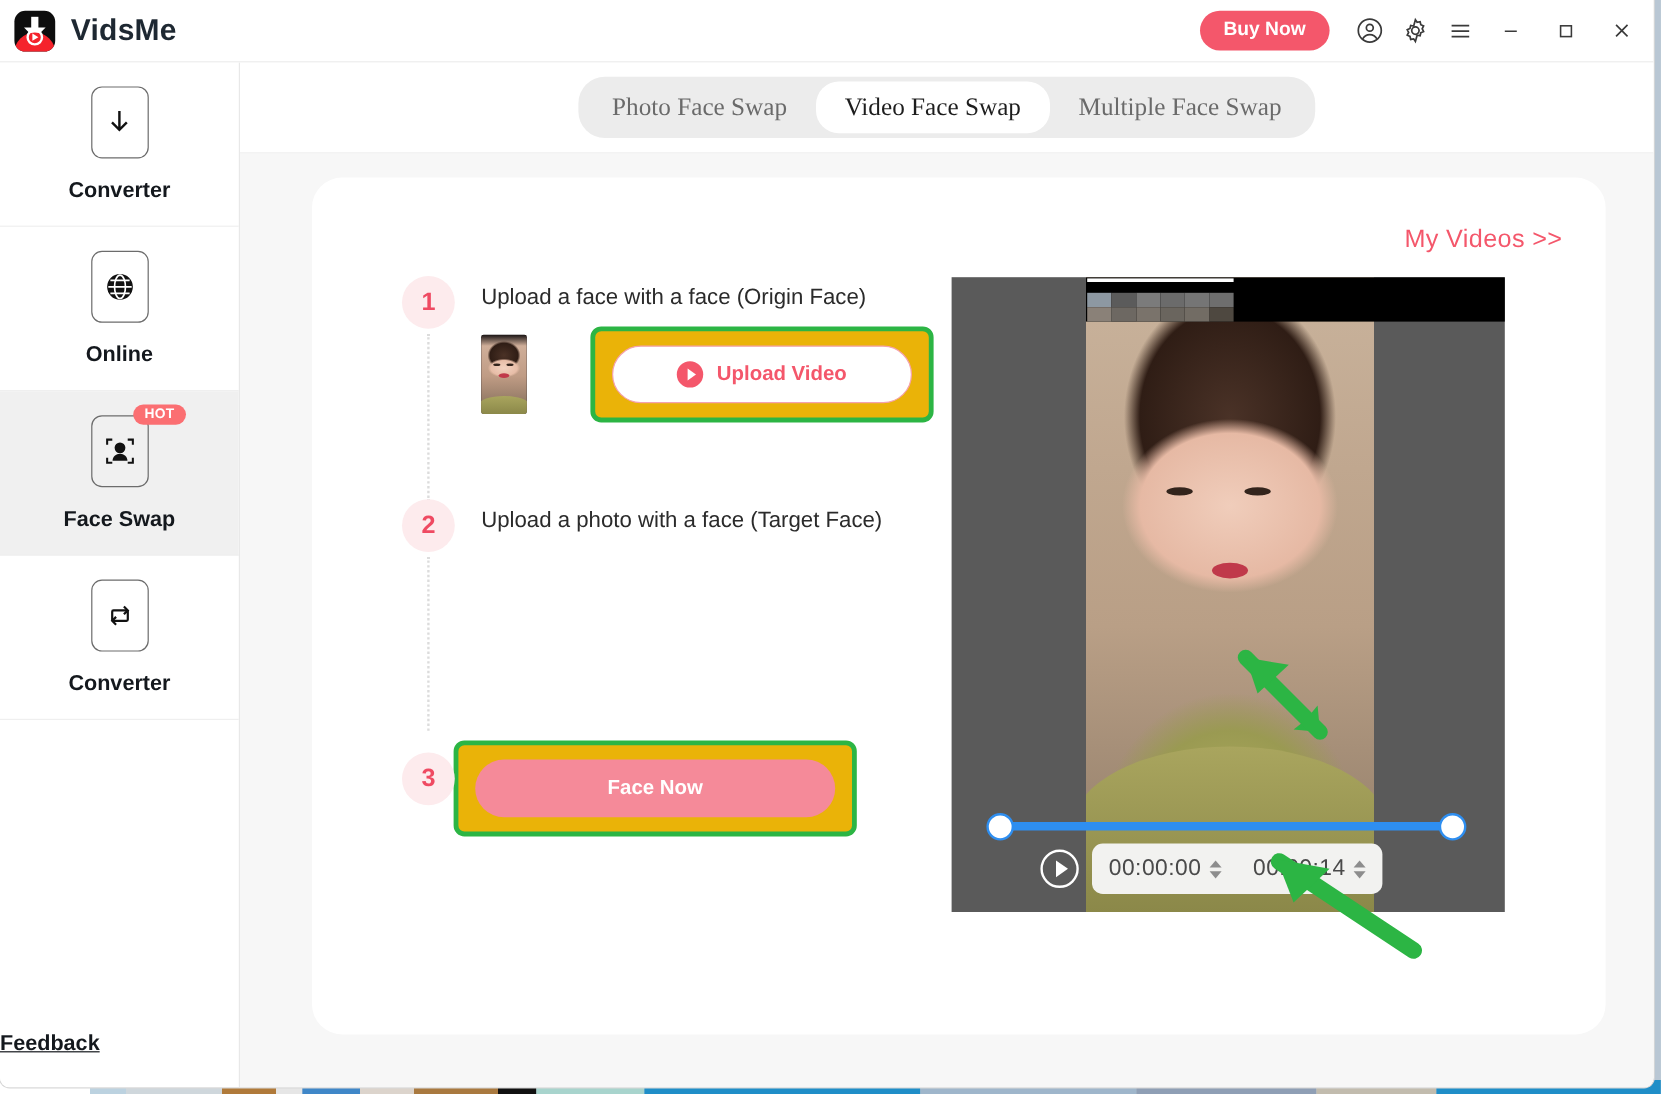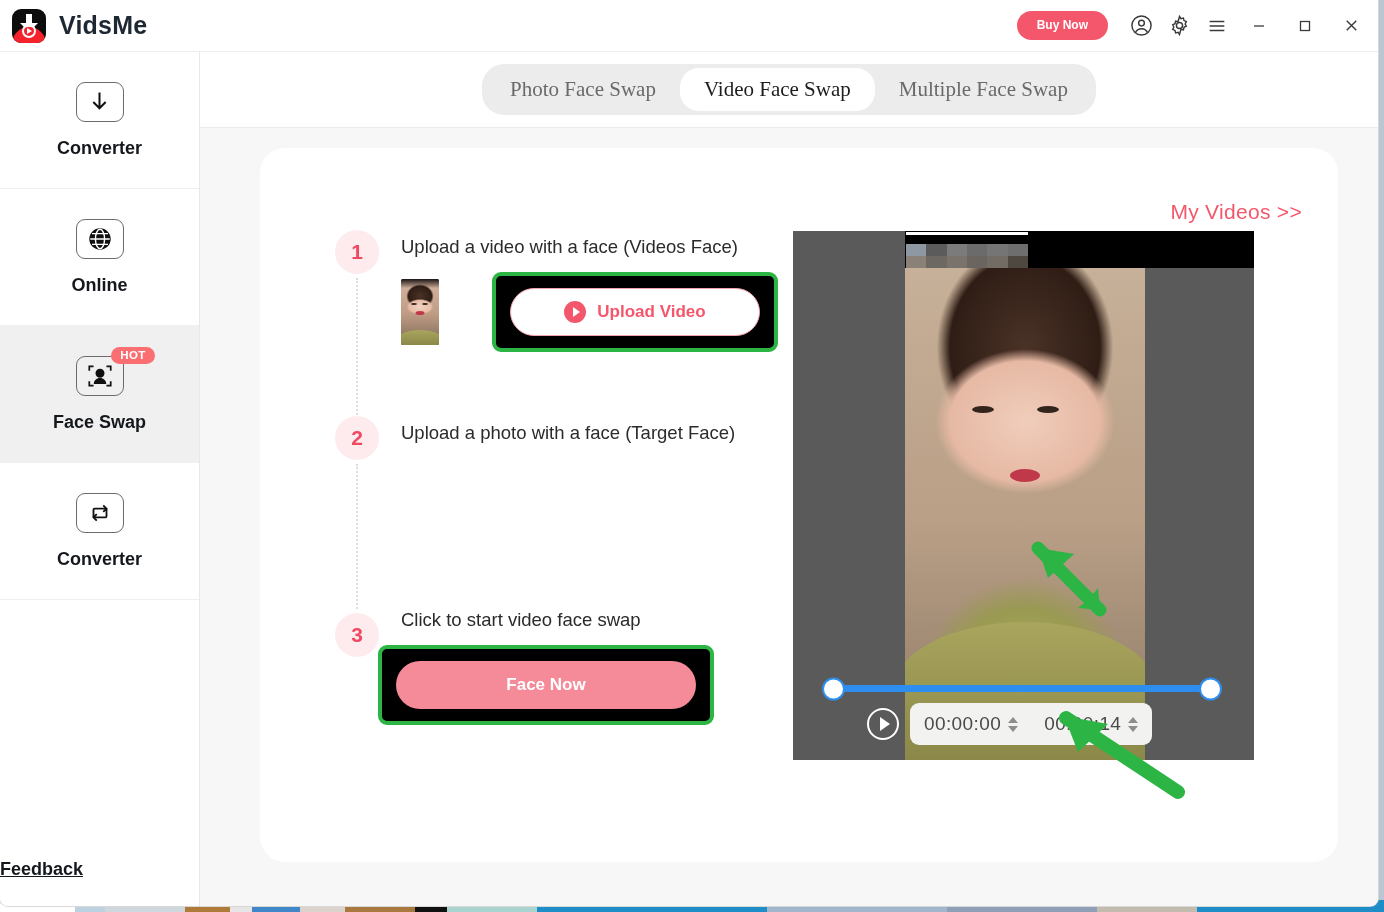--- a/index.html
+++ b/index.html
@@ -64,21 +64,21 @@
   }
   #app-title {
     font-size: 25px; font-weight: bold; color: #1e2832;
     margin-left: 13px; letter-spacing: .2px;
   }
   #titlebar-right {
     margin-left: auto; display: flex; align-items: center; gap: 0px;
     padding-right: 4px;
   }
   #buy-now-button {
-    background: #f4576b; color: #fff; font-size: 12px; font-weight: bold;
+    background: #f4576b; color: #fff; font-size: 16px; font-weight: bold;
     border: none; border-radius: 17px; padding: 7px 20px 8px; cursor: pointer;
     margin-right: 14px;
   }
   .tb-icon {
     width: 38px; height: 40px; display: flex; align-items: center; justify-content: center;
     cursor: pointer; color: #3a3a3a;
   }
   .win-btn { width: 46px; height: 40px; display:flex;align-items:center;justify-content:center;cursor:pointer;color:#3a3a3a; }
 
   
@@ -90,21 +90,21 @@
     background: #fff; border-right: 1px solid #e8e8e8;
     display: flex; flex-direction: column;
   }
   .side-item {
     height: 137px; display: flex; flex-direction: column;
     align-items: center; justify-content: center;
     border-bottom: 1px solid #efefef; cursor: pointer; position: relative;
   }
   .side-item.active { background: #f0f0f0; }
   .side-icon-box {
-    width: 48px; height: 40px; border: 1.6px solid #6c6c6c; border-radius: 9px;
+    width: 48px; height: 60px; border: 1.6px solid #6c6c6c; border-radius: 9px;
     display: flex; align-items: center; justify-content: center; position: relative;
   }
   .side-label {
     margin-top: 16px; font-size: 18px; font-weight: bold; color: #14181d;
   }
   .hot-badge {
     position: absolute; top: -10px; right: -32px;
     background: #fb6f72; color: #fff; font-size: 11.5px; font-weight: bold;
     padding: 2px 9px 3px; border-radius: 9px; letter-spacing: .3px;
   }
@@ -130,21 +130,21 @@
     cursor: pointer; white-space: nowrap; font-family: Liberation Serif, serif;
   }
   .tab.active { background: #ffffff; color: #1d1d1d; }
 
   #content-area { flex: 1 1 auto; background: #f7f7f7; padding: 20px 40px 0 60px; position: relative; }
   #card {
     background: #fff; border-radius: 25px; height: 714px;
     position: relative; overflow: hidden;
   }
   #my-videos-link {
-    position: absolute; right: 36px; top: 52px;
+    position: absolute; right: 36px; top: 40px;
     font-size: 21px; color: #f4576b; cursor: pointer; letter-spacing: .3px; text-align: center;
   }
 
   
   #steps { position: absolute; left: 75px; top: 82px; width: 460px; }
   .step { position: relative; }
   .step-badge {
     position: absolute; left: 0; top: 0;
     width: 44px; height: 44px; border-radius: 50%;
     background: #fdebed; color: #ef4a62; font-size: 21px; font-weight: bold;
@@ -162,21 +162,21 @@
 
   .thumb-video {
     width: 38px; height: 66px; border-radius: 2px; overflow: hidden;
     background: #2a2020; position: relative; flex: 0 0 auto;
   }
   .thumb-photo {
     width: 66px; height: 66px; border-radius: 50%; overflow: hidden;
     background: #e7d9cf; position: relative; flex: 0 0 auto;
   }
 
-  .hl-box { border: 4px solid #2cb544; border-radius: 9px; padding: 12px 14px; background: #000000; }
+  .hl-box { border: 4px solid #2cb544; border-radius: 9px; padding: 12px 14px; background: #eab308; }
   .upload-btn {
     width: 250px; height: 48px; border: 1.4px solid #f4a2ae; border-radius: 25px;
     background: #fff; color: #f4576b; font-size: 17px; font-weight: bold;
     display: flex; align-items: center; justify-content: center; gap: 11px; cursor: pointer;
   }
   .play-circle {
     width: 22px; height: 22px; border-radius: 50%; background: #f4576b;
     display: flex; align-items: center; justify-content: center; flex: 0 0 auto;
   }
   .play-circle:after {
@@ -408,21 +408,21 @@
       <div id="content-area">
         <div id="card">
 
           <div id="my-videos-link">My Videos &gt;&gt;</div>
 
           <div id="steps">
 
             <div class="step" style="height:186px">
               <div class="step-badge">1</div>
               <div class="step-dots" style="height:140px"></div>
-              <div class="step-title">Upload a video with a face  (Videos Face)</div>
+              <div class="step-title">Upload a face with a face  (Origin Face)</div>
               <div class="step-row">
                 <div class="thumb-video">
                   <div class="portrait" style="background:
                       radial-gradient(ellipse 48% 16% at 50% 42%, #f2d2c0 0%, #e7bda7 60%, rgba(0,0,0,0) 74%),
                       radial-gradient(ellipse 44% 22% at 50% 26%, #4b3226 0%, #2f1d15 70%, rgba(0,0,0,0) 82%),
                       linear-gradient(180deg,#1a1414 0%,#cfae99 14%,#c09c85 52%,#7e6a57 100%)">
                     <div class="eyeL" style="width:6px;height:2px;left:26%;top:36%"></div>
                     <div class="eyeR" style="width:6px;height:2px;left:56%;top:36%"></div>
                     <div class="lips" style="width:9px;height:4px;top:48%"></div>
                     <div class="shoulder" style="height:22%"></div>
@@ -438,21 +438,20 @@
             </div>
 
             <div class="step" style="height:187px">
               <div class="step-badge">2</div>
               <div class="step-dots" style="height:145px"></div>
               <div class="step-title">Upload a photo with a face  (Target Face)</div>
             </div>
 
             <div class="step">
               <div class="step-badge" style="top:10px">3</div>
-              <div class="step-title">Click to start video face swap</div>
               <div class="step-row" style="margin-left:0">
                 <div class="hl-box" style="margin-left:43px">
                   <button class="swap-btn">Face Now</button>
                 </div>
               </div>
             </div>
 
           </div>
 
           <div id="video-preview">

